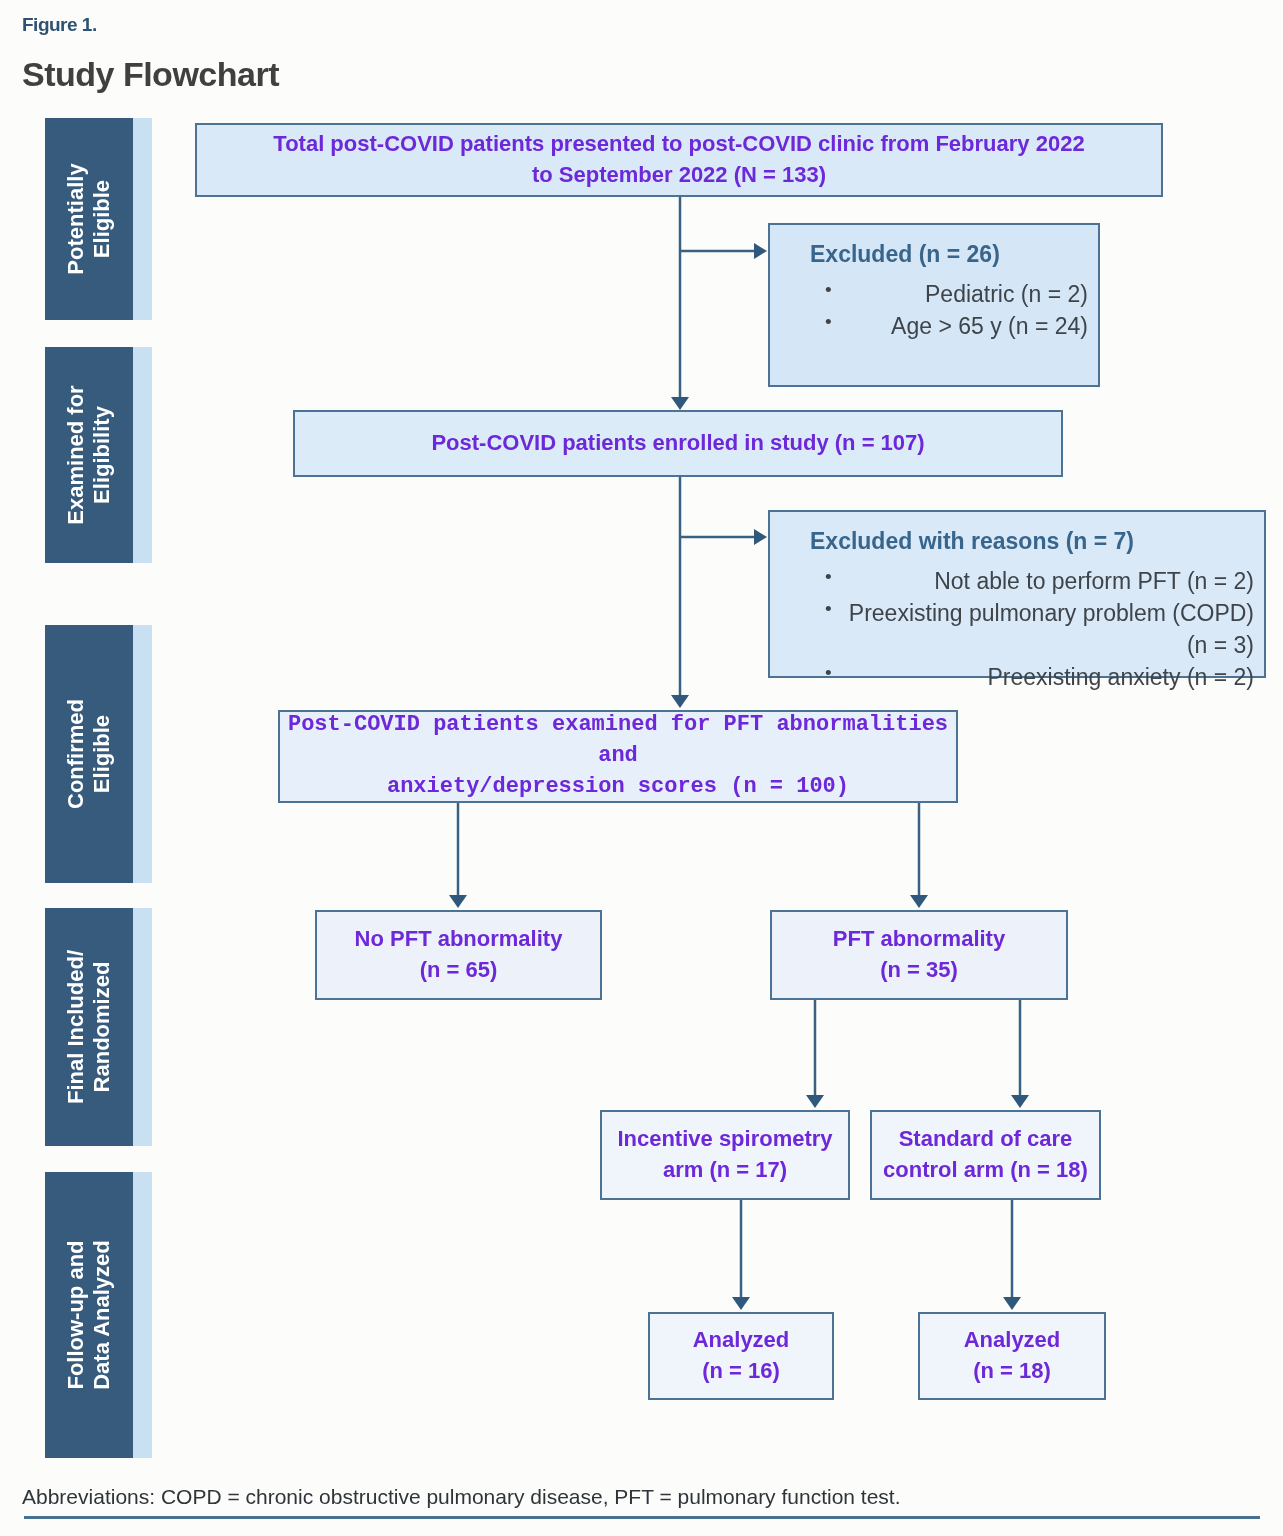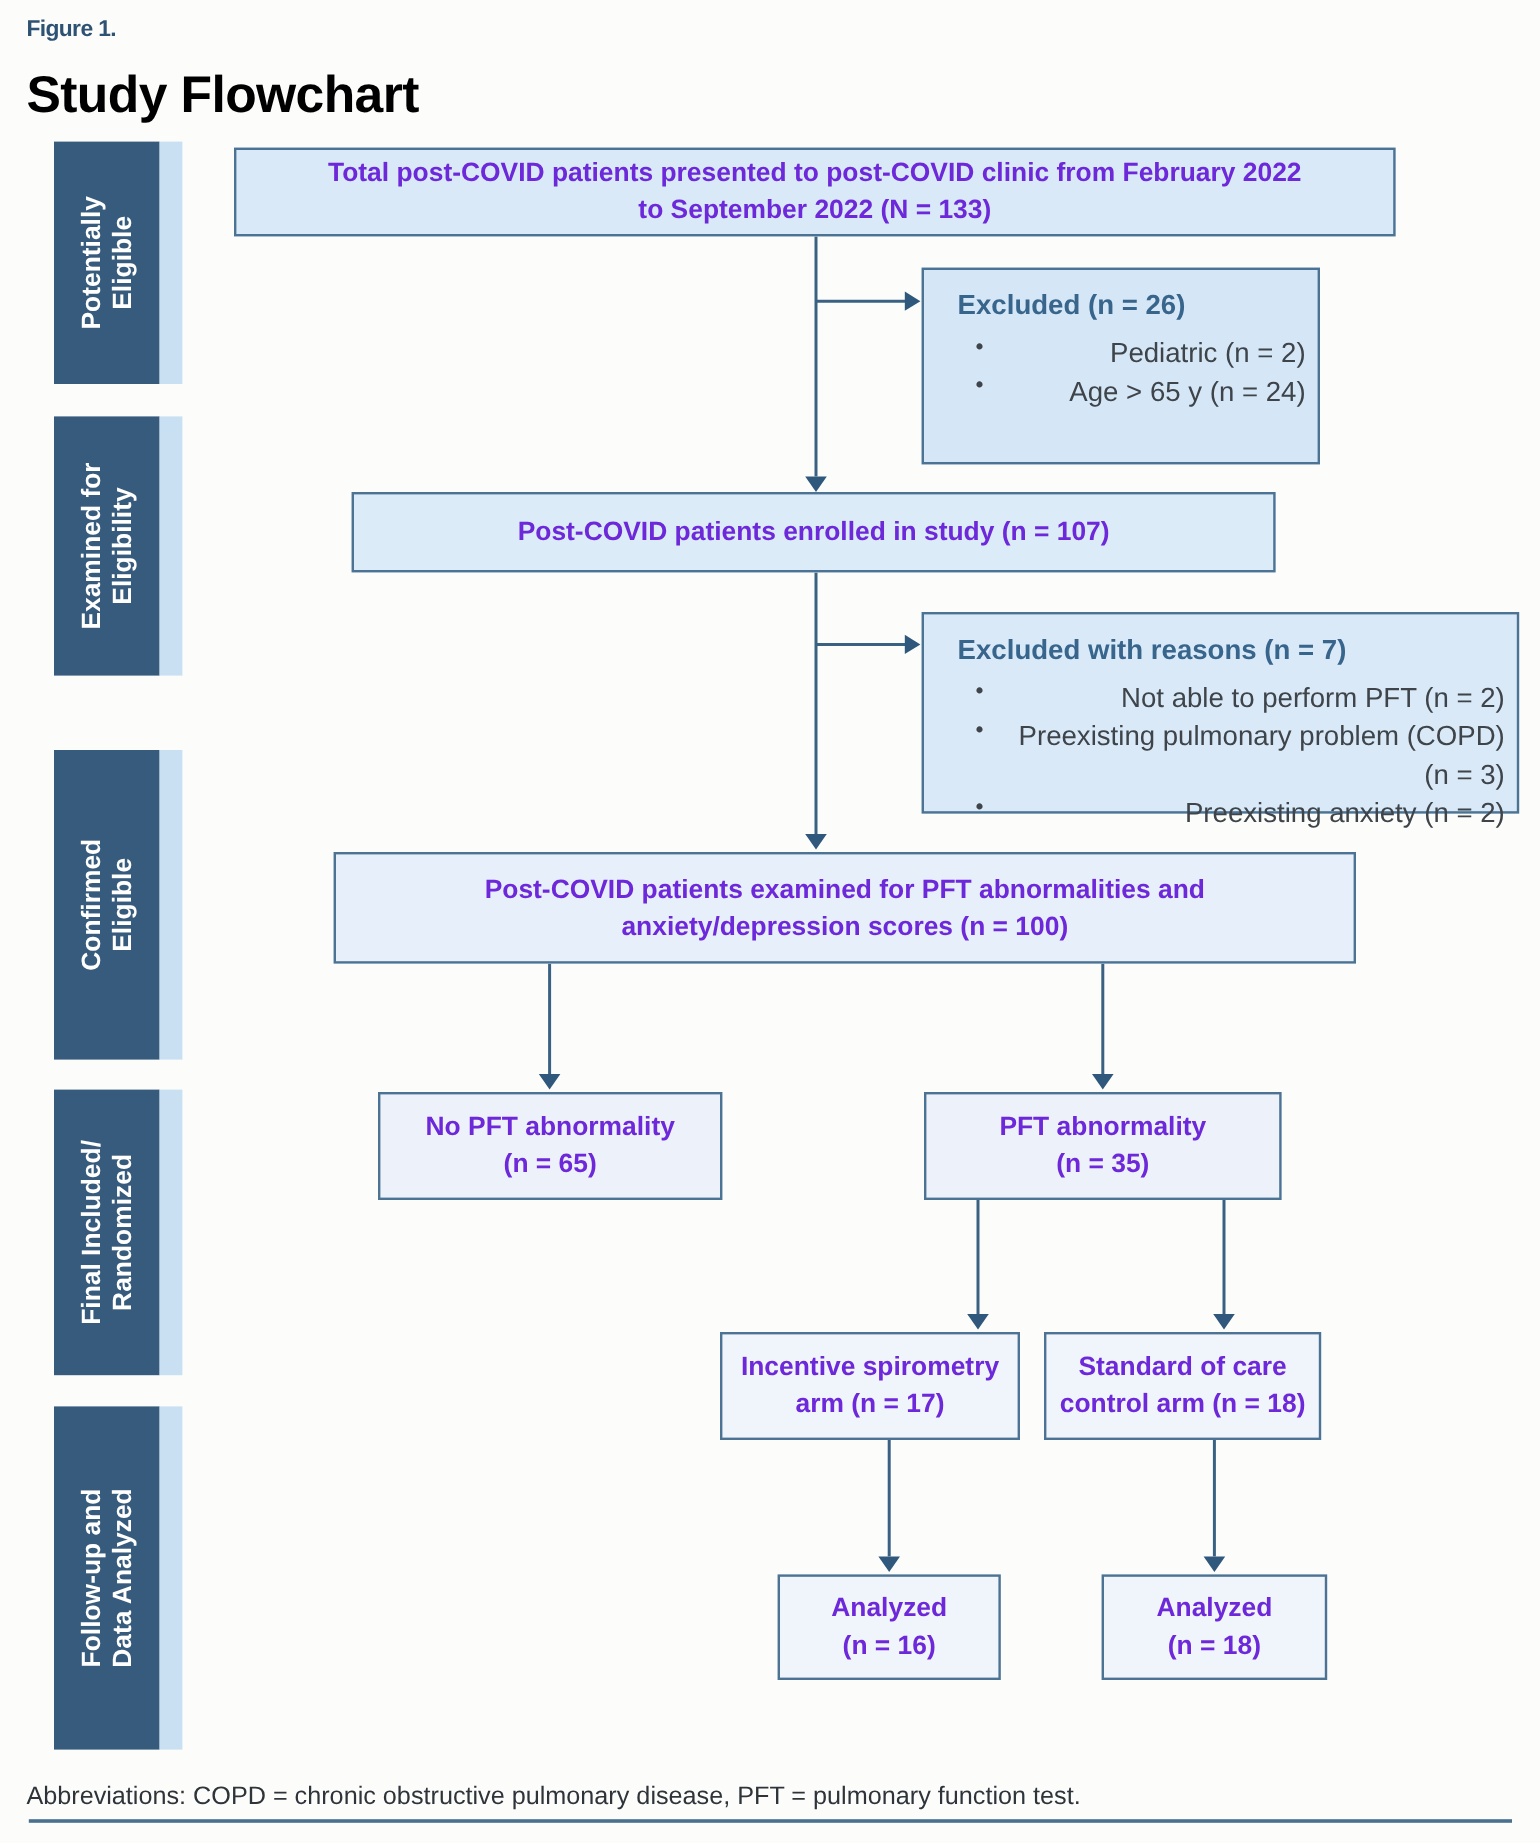--- a/index.html
+++ b/index.html
@@ -5,42 +5,42 @@
   html,body{margin:0;padding:0;background:#fcfdfb;}
   .canvas{
     position:relative;width:1283px;height:1536px;background:#fcfdfb;
     font-family:"Liberation Sans", sans-serif;overflow:hidden;
   }
   .fig-label{
     position:absolute;left:22px;top:14px;font-size:19px;font-weight:bold;
     color:#2e5273;letter-spacing:-0.5px;
   }
   .fig-title{
-    position:absolute;left:22px;top:55px;font-size:43px;font-weight:bold;
-    color:#000000;letter-spacing:-0.5px;
+    position:absolute;left:22px;top:55px;font-size:34px;font-weight:bold;
+    color:#404040;letter-spacing:-0.5px;
   }
   
   .stage{position:absolute;left:45px;width:88px;background:#375b7c;}
   .stage-stripe{position:absolute;left:88px;top:0;bottom:0;width:19px;background:#c8e0f2;}
   .stage-label{
     position:absolute;top:50%;left:50%;width:300px;
     transform:translate(-50%,-50%) rotate(-90deg);
     text-align:center;color:#ffffff;font-size:22px;font-weight:bold;line-height:1.18;
   }
   .stage-label .sline{display:block;}
   
   .box{
     position:absolute;box-sizing:border-box;border:2px solid #4c7393;
     display:flex;flex-direction:column;align-items:center;justify-content:center;
     text-align:center;font-size:22px;font-weight:bold;color:#6d28d9;line-height:1.4;
   }
   .box .bline{display:block;}
   .box-ex{
     position:absolute;box-sizing:border-box;border:2px solid #4c7393;
-    padding:16px 10px 0 28px;
+    padding:16px 10px 0 40px;
   }
   .ex-heading{font-size:23px;font-weight:bold;color:#38658c;line-height:1.2;}
   .bullets{list-style:none;margin:9px 0 0 0;padding:0 0 0 14px;}
   .bullets li{
     position:relative;padding-left:16px;font-size:23px;color:#3e4449;
     line-height:1.4;font-weight:normal;text-align:right;
   }
   .bullets li::before{
     content:"\2022";position:absolute;left:1px;top:-1px;font-size:19px;color:#3e4449;
   }
@@ -146,21 +146,21 @@
 
   <div class="box-ex fill-a" style="left:768px;top:510px;width:498px;height:168px;">
     <div class="ex-heading">Excluded with reasons (n = 7)</div>
     <ul class="bullets">
       <li>Not able to perform PFT (n = 2)</li>
       <li>Preexisting pulmonary problem (COPD) (n = 3)</li>
       <li>Preexisting anxiety (n = 2)</li>
     </ul>
   </div>
 
-  <div class="box fill-mid" style="left:278px;top:710px;width:852px;height:93px;">
+  <div class="box fill-mid" style="left:278px;top:710px;width:680px;height:93px;font-family:Liberation Mono, monospace;">
     <span class="bline">Post-COVID patients examined for PFT abnormalities and</span>
     <span class="bline">anxiety/depression scores (n = 100)</span>
   </div>
 
   <div class="box fill-light" style="left:315px;top:910px;width:287px;height:90px;">
     <span class="bline">No PFT abnormality</span>
     <span class="bline">(n = 65)</span>
   </div>
 
   <div class="box fill-light" style="left:770px;top:910px;width:298px;height:90px;">

